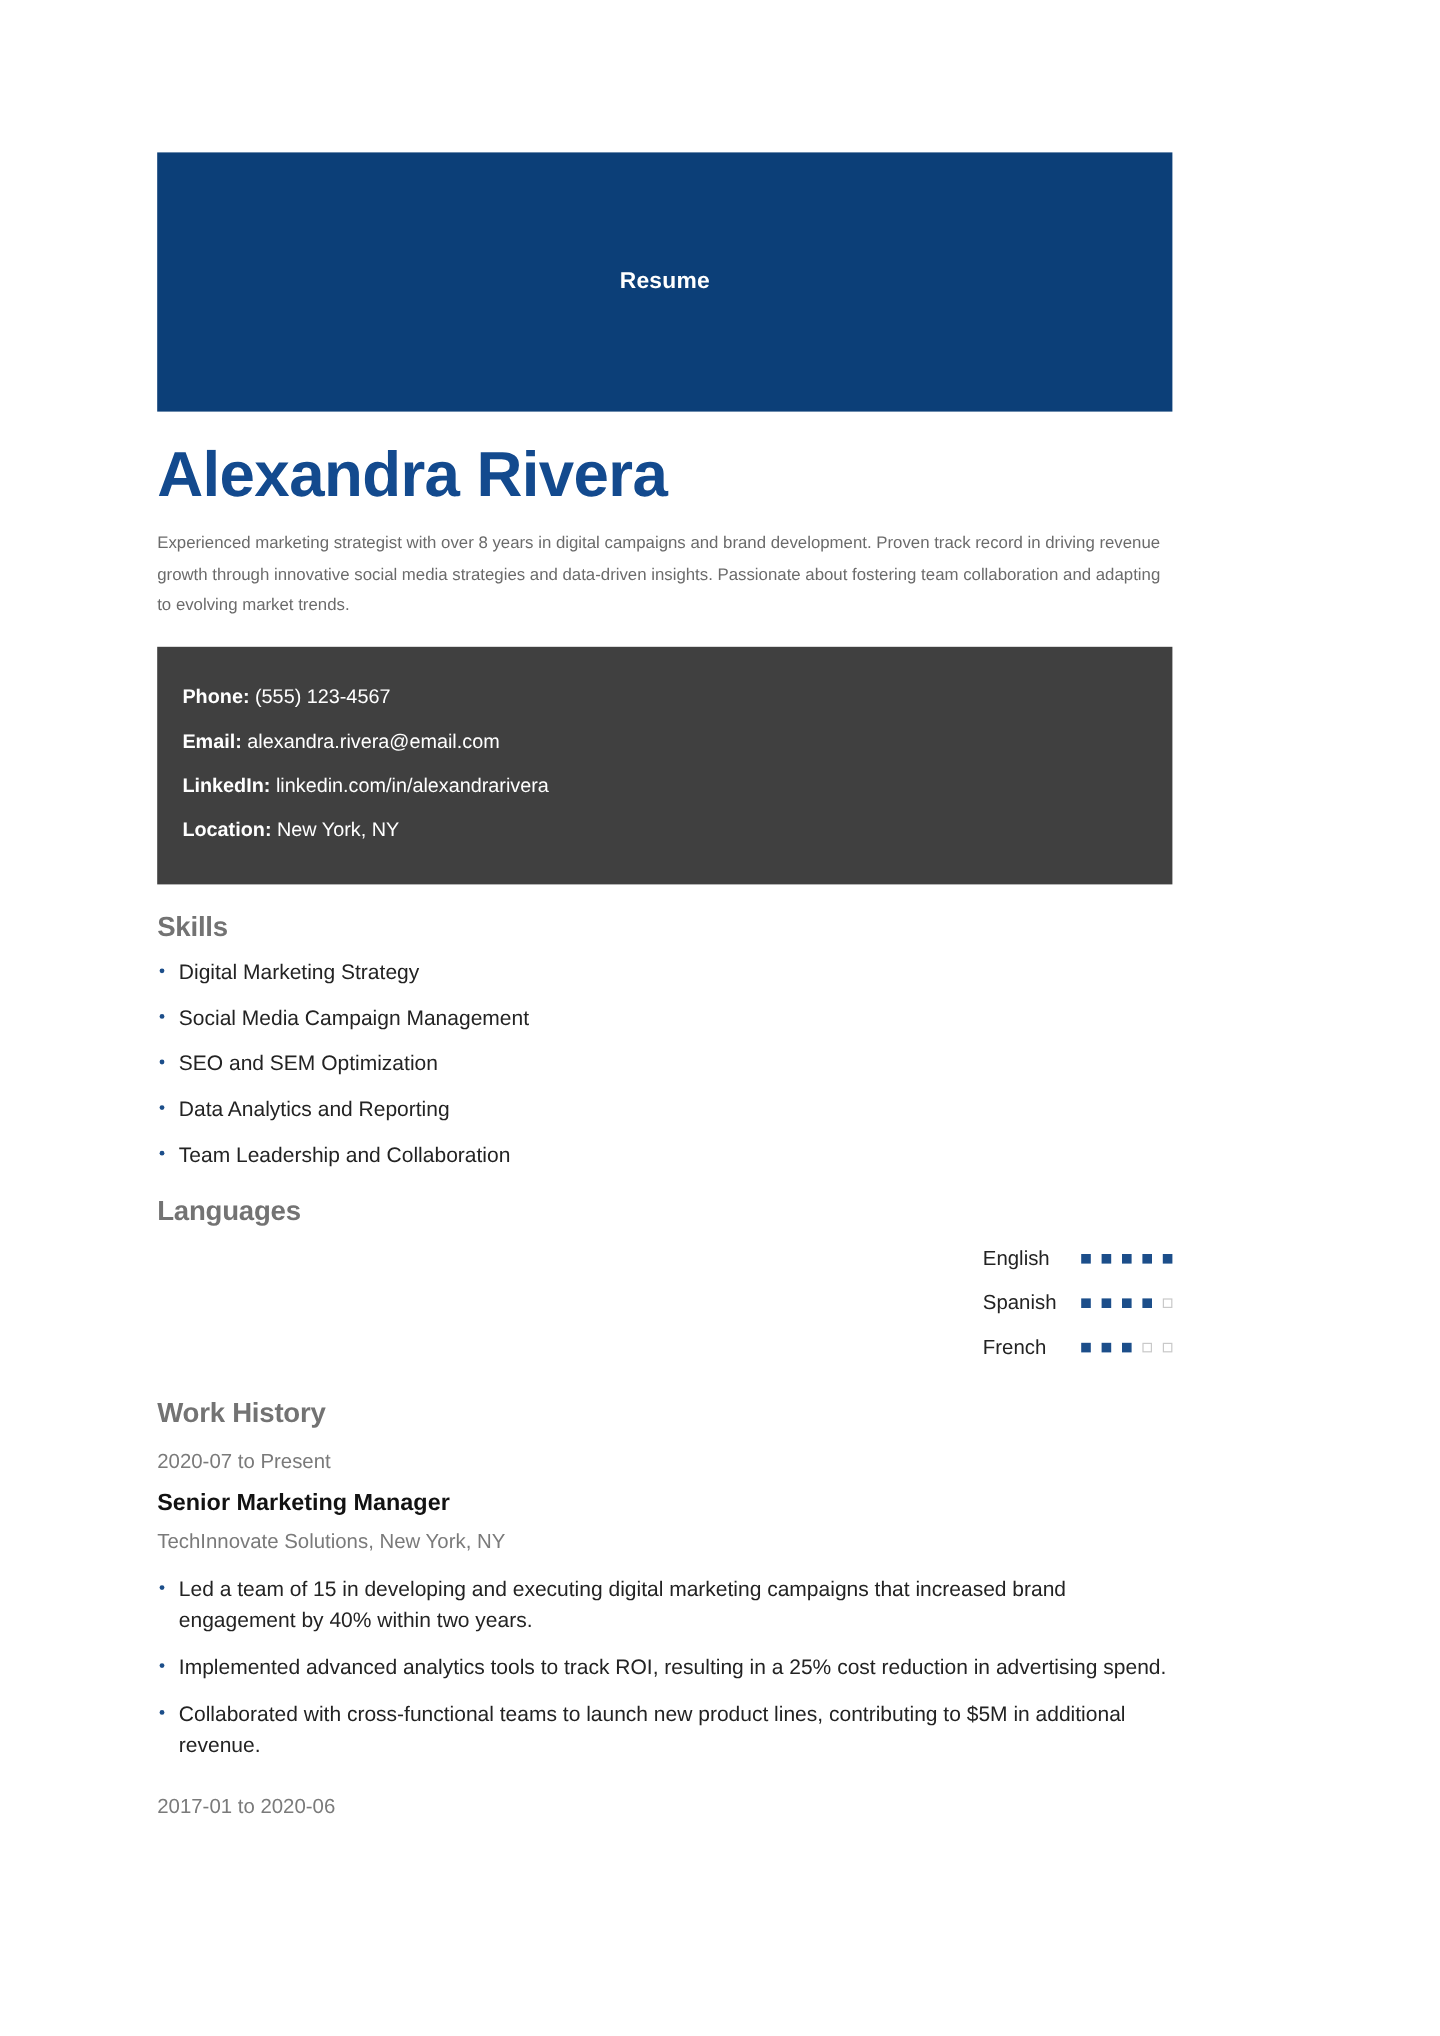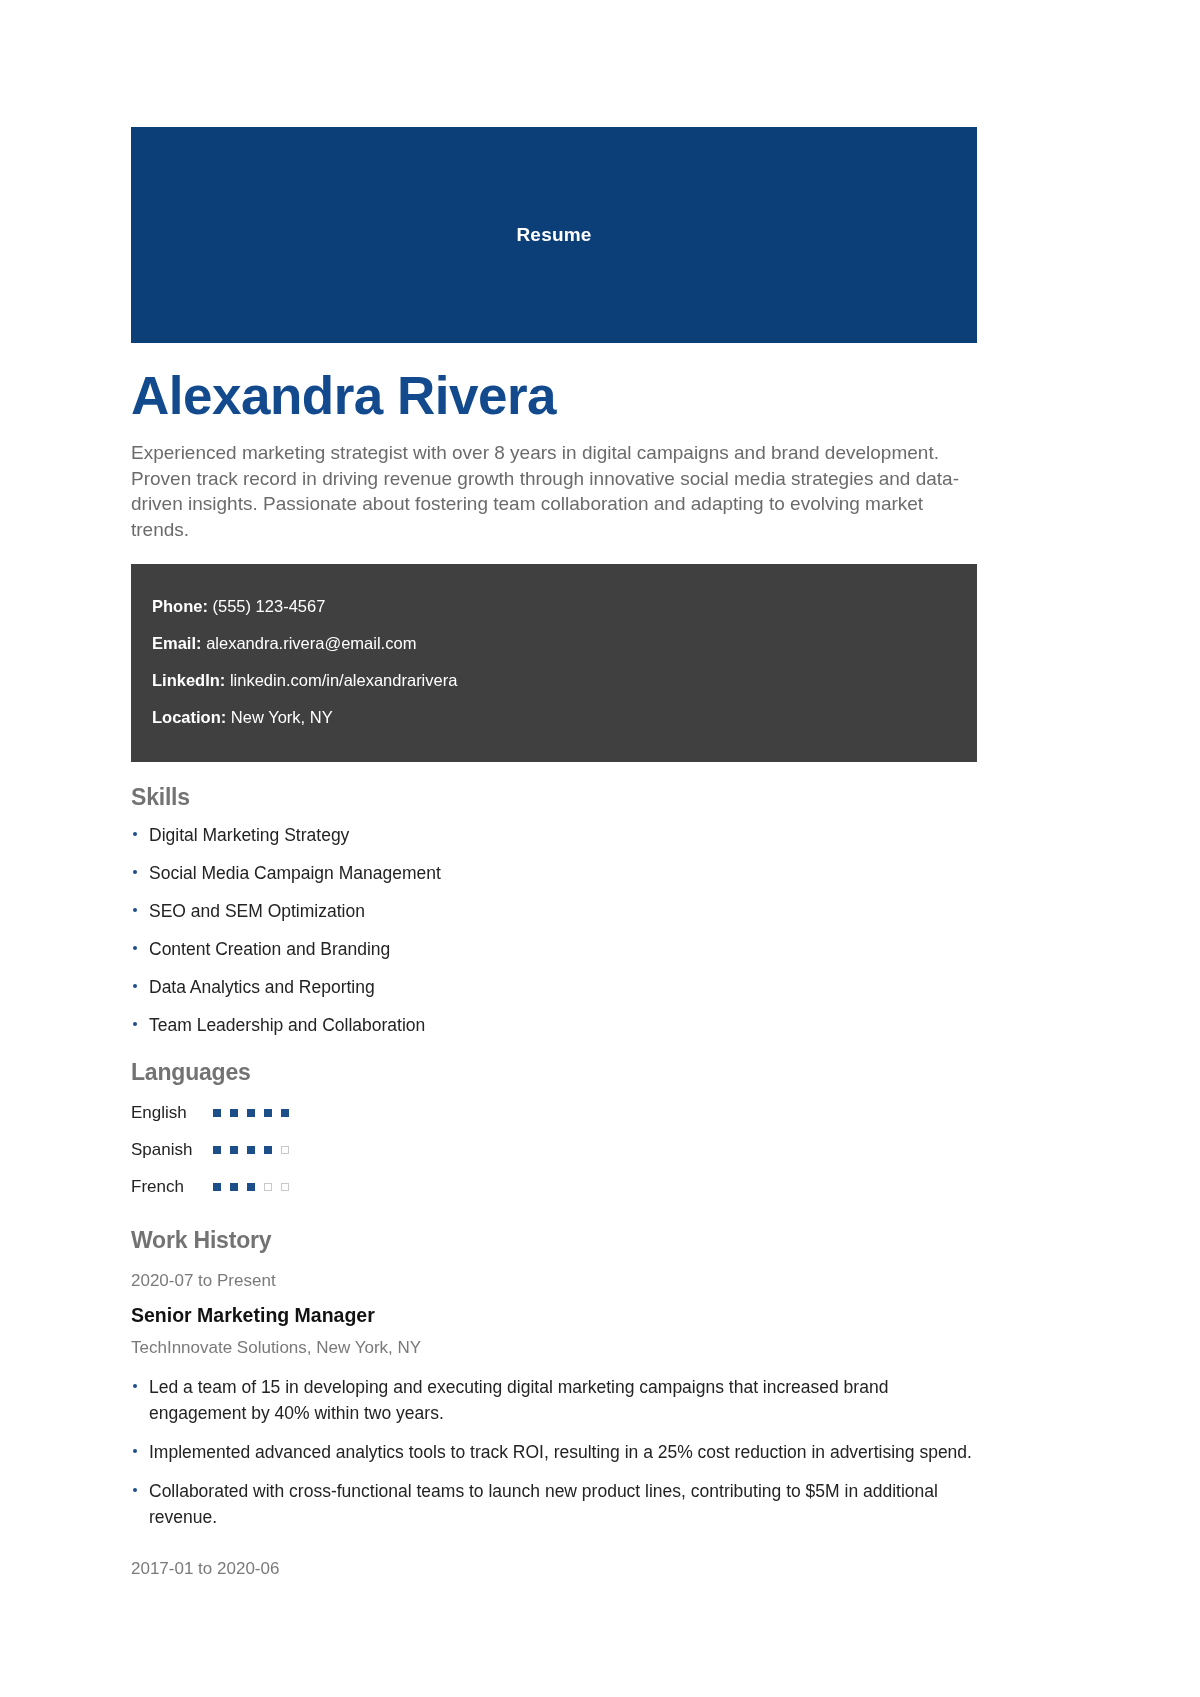--- a/index.html
+++ b/index.html
@@ -55,21 +55,21 @@
     font-size: 53px;
     font-weight: bold;
     line-height: 1.02;
     letter-spacing: -0.5px;
   }
 
   
   .summary {
     margin-top: 17px;
     color: #6b6b6b;
-    font-size: 19px;
+    font-size: 14px;
     line-height: 25.5px;
     width: 846px;
   }
 
   
   .contact-block {
     margin-top: 22px;
     width: 846px;
     background: #404040;
     padding: 24px 21px 26px 21px;
@@ -121,20 +121,21 @@
     border-radius: 50%;
     background: #1c4e8a;
   }
 
   
   .lang-list { margin-top: 8px; }
   .lang-row {
     display: flex;
     align-items: center;
     height: 37px;
+    justify-content: flex-end;
   }
   .lang-name {
     color: #232323;
     font-size: 17px;
     width: 82px;
     flex: 0 0 82px;
   }
   .lang-dots {
     display: flex;
     align-items: center;
@@ -220,21 +221,20 @@
         <span class="contact-label">Location:</span>
         <span class="contact-value">New York, NY</span>
       </div>
     </div>
 
     <h2 class="section-heading">Skills</h2>
     <ul class="bullet-list">
       <li class="bullet-item">Digital Marketing Strategy</li>
       <li class="bullet-item">Social Media Campaign Management</li>
       <li class="bullet-item">SEO and SEM Optimization</li>
-      <li class="bullet-item">Content Creation and Branding</li>
       <li class="bullet-item">Data Analytics and Reporting</li>
       <li class="bullet-item">Team Leadership and Collaboration</li>
     </ul>
 
     <h2 class="section-heading">Languages</h2>
     <div class="lang-list">
       <div class="lang-row">
         <span class="lang-name">English</span>
         <span class="lang-dots">
             <span class="lang-sq filled"></span>

